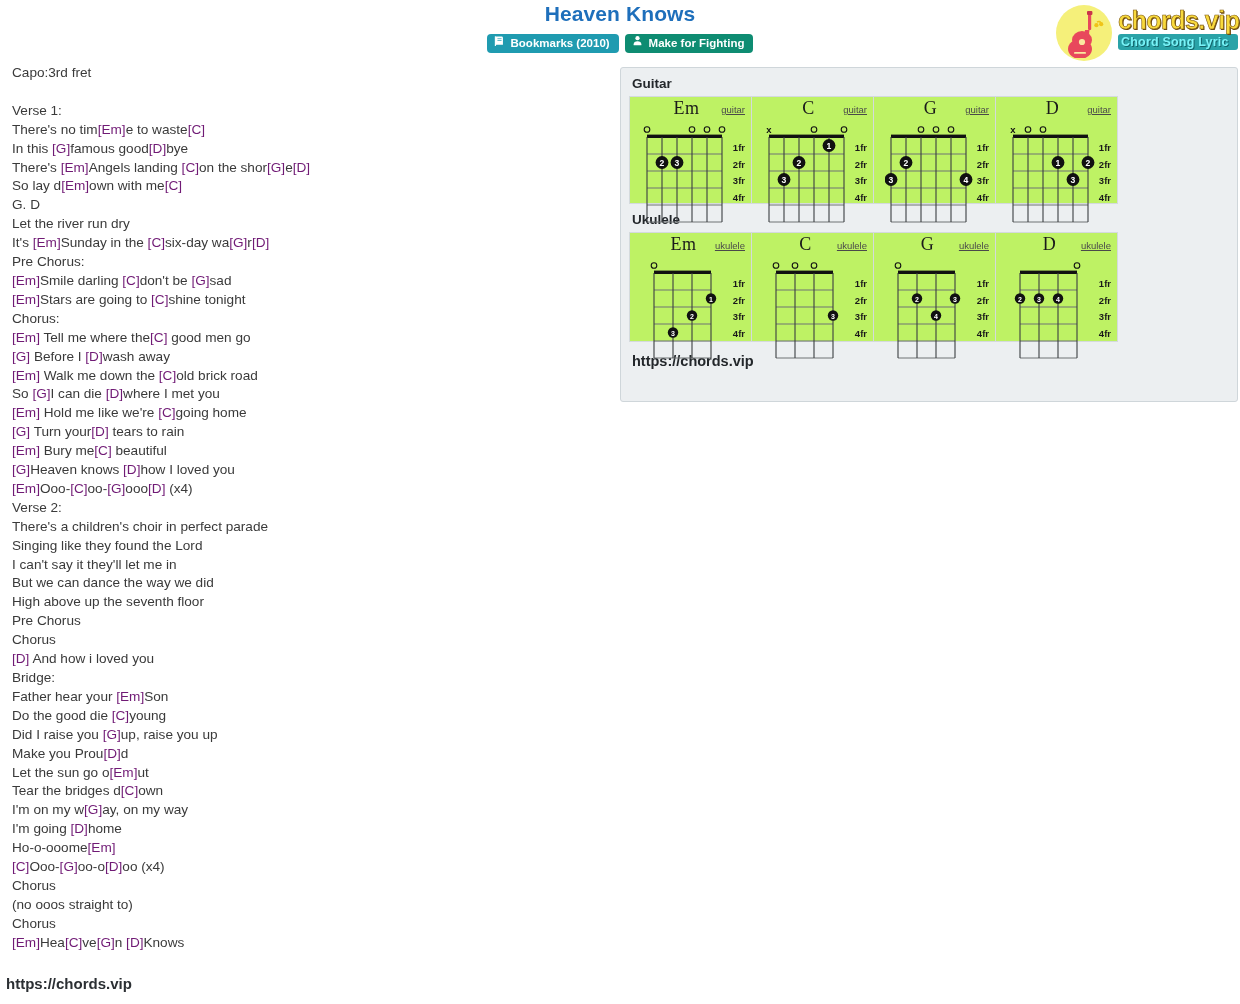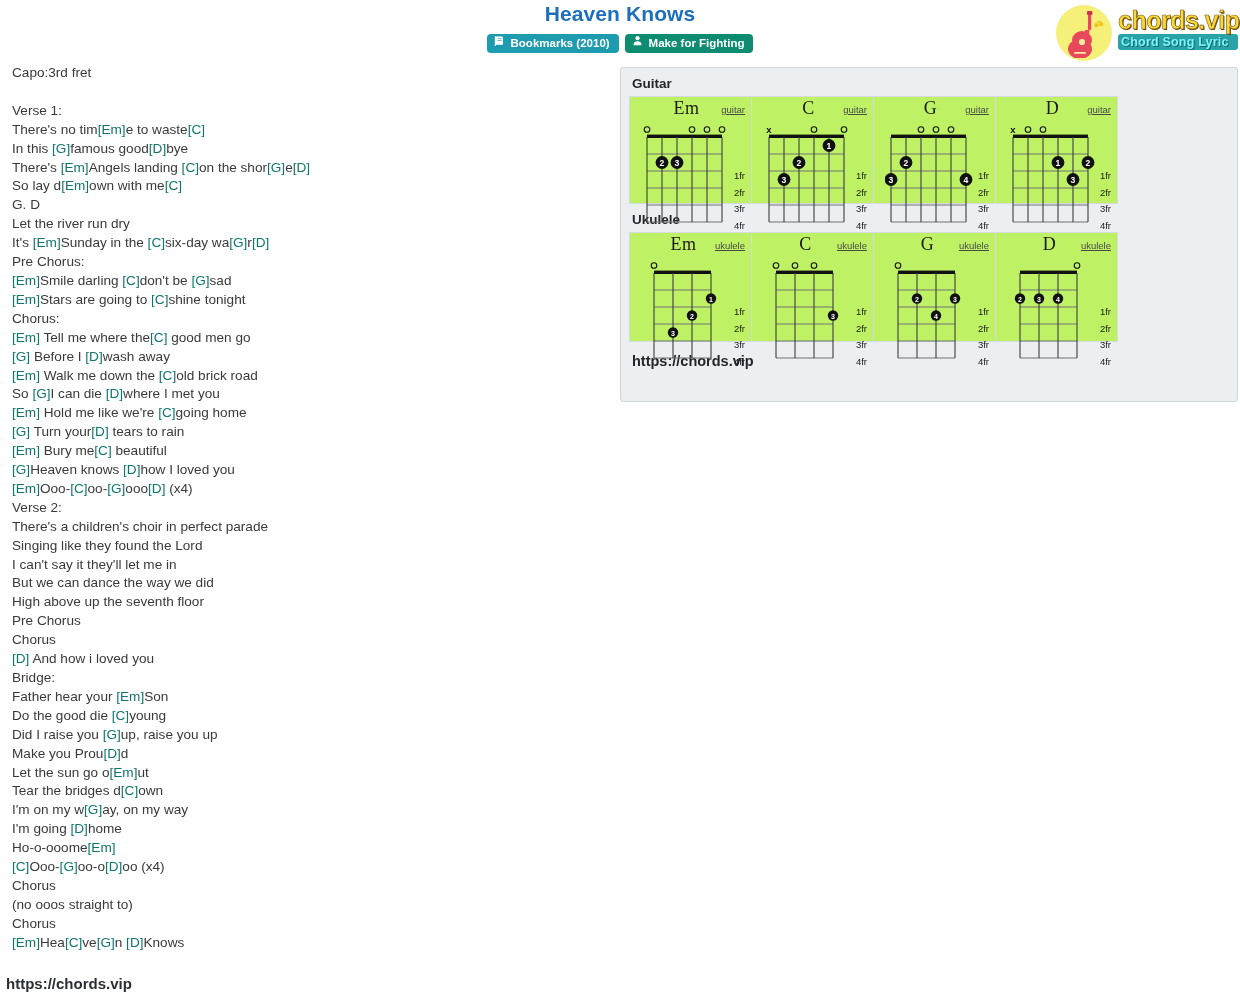--- a/index.html
+++ b/index.html
@@ -80,21 +80,21 @@
   
   .lyrics {
     position: absolute; left: 12px; top: 64px;
     width: 600px;
     font-size: 13.6px;
     line-height: 18.9px;
     color: #3a3a3a;
     white-space: pre-wrap;
   }
   .lyrics .ln { display: block; min-height: 18.9px; }
-  .chord { color: #0f766e; }
+  .chord { color: #701a75; }
   .footer-url {
     position: absolute; left: 6px; top: 975px;
     font-size: 15px; font-weight: bold; color: #2b2f33;
   }
 
   
   .panel {
     position: absolute; left: 620px; top: 67px;
     width: 616px; height: 333px;
     background: #eceff1;
@@ -122,23 +122,22 @@
     letter-spacing: .5px;
   }
   .cinstr {
     position: absolute; top: 7px; right: 6px;
     font-size: 9.5px; color: #4a4a4a;
     text-decoration: underline;
   }
   .diagram { position: absolute; left: 11px; top: 26px; }
   .frets {
     position: absolute; top: 26px;
-    font-size: 9.5px; font-weight: normal; color: #1a1a1a;
+    font-size: 9.5px; font-weight: bold; color: #1a1a1a;
     line-height: 1;
-    margin-top: 28px;
   }
   .frets span { display: block; }
   .panel-url {
     font-size: 14.5px; font-weight: bold; color: #23272b;
     padding: 11px 0 0 11px;
   }
 </style>
 </head>
 <body>
 

